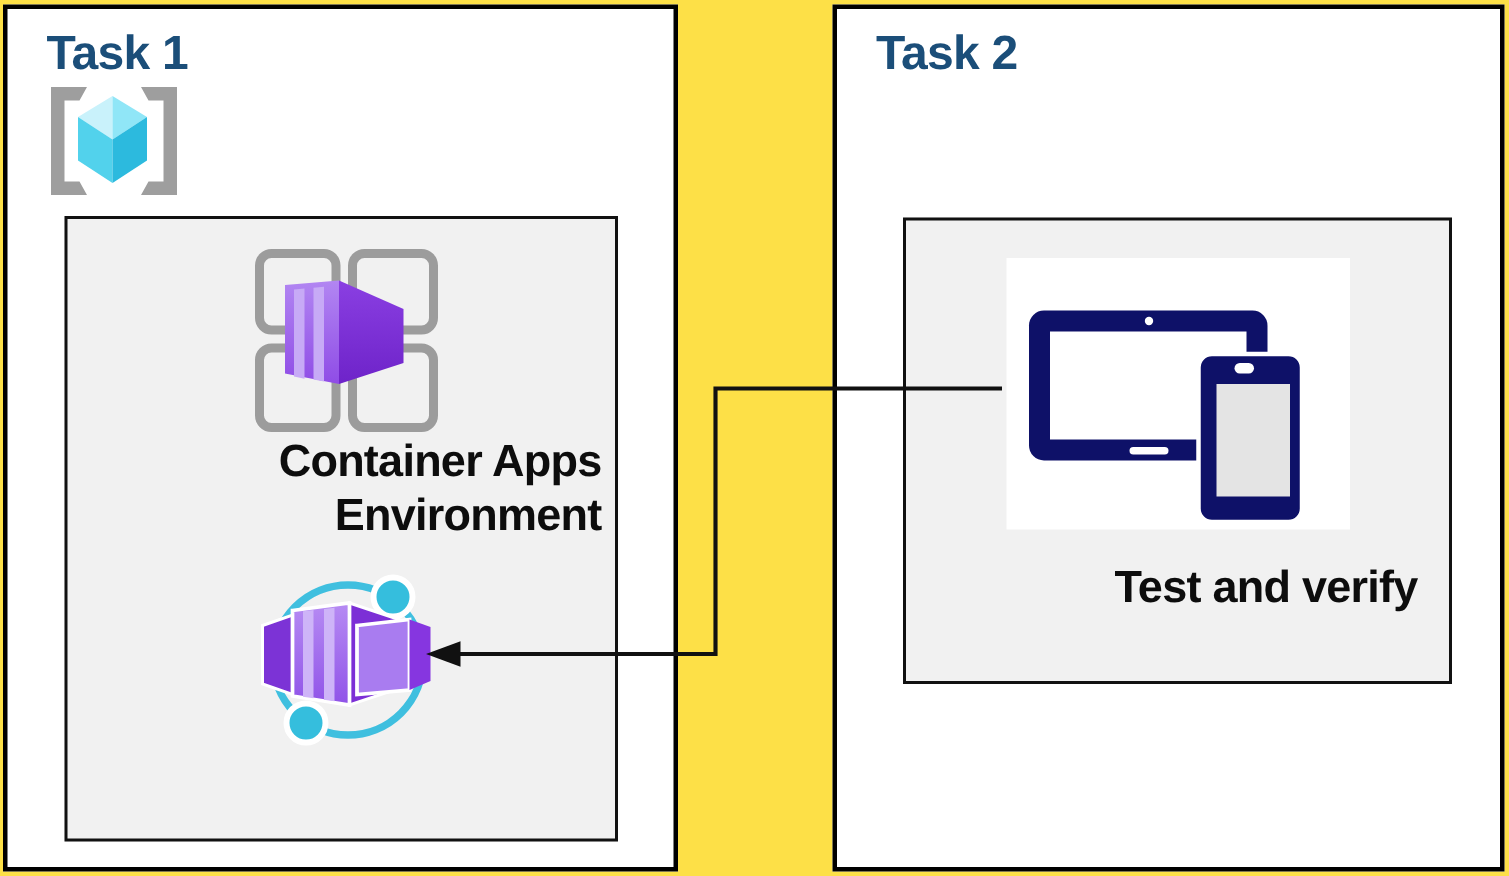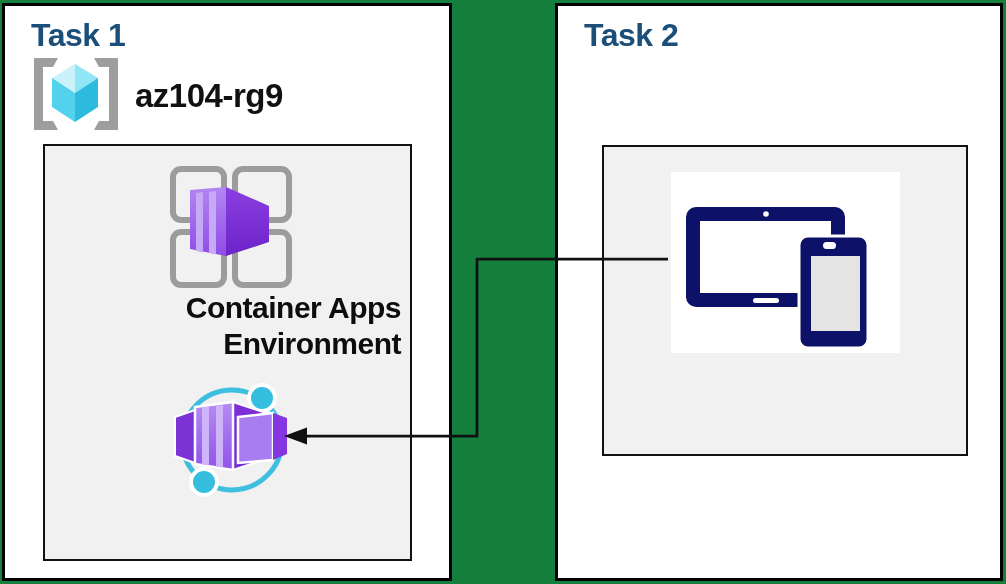--- a/index.html
+++ b/index.html
@@ -9,21 +9,21 @@
     --cyan: #3FBFDF;
     --gray_bracket: #9E9E9E;
     --grid_gray: #9C9C9C;
     --inner_box_bg: #F1F1F1;
     --box_border: #000000;
     --connector: #111111;
   }
   * { margin:0; padding:0; box-sizing:border-box; }
   body { background:#ffffff; font-family:"Liberation Sans", sans-serif; }
   .canvas {
-    position:relative; width:1006px; height:584px; background:#15803d; overflow:hidden;
+    position:relative; width:1006px; height:584px; background:#fde047; overflow:hidden;
   }
   .task-box {
     position:absolute; top:3px; height:578px; background:#ffffff;
     border:3px solid var(--box_border);
   }
   .task-box.t1 { left:2px;  width:450px; }
   .task-box.t2 { left:555px; width:448px; }
   .task-title {
     position:absolute; left:26px; top:11px;
     font-size:32px; font-weight:bold; color:var(--header_blue);
@@ -64,21 +64,20 @@
     <div class="task-title">Task 1</div>
 
     <svg class="rg-icon" width="86" height="78" viewBox="0 0 86 78">
       <path d="M24,1 L0,1 L0,73 L24,73 L19,64 L9,64 L9,10 L19,10 Z" fill="var(--gray_bracket)"></path>
       <path d="M60,1 L84,1 L84,73 L60,73 L65,64 L75,64 L75,10 L65,10 Z" fill="var(--gray_bracket)"></path>
       <polygon points="41,7 18,21 41,36" fill="#C9F2FB"></polygon>
       <polygon points="41,7 64,21 41,36" fill="#90E6F7"></polygon>
       <polygon points="18,21 41,36 41,65 18,50" fill="#52D2EC"></polygon>
       <polygon points="64,21 41,36 41,65 64,50" fill="#2CBADE"></polygon>
     </svg>
-    <div class="rg-label">az104-rg9</div>
 
     <div class="inner-box env"></div>
 
     <svg class="env-icon" width="126" height="126" viewBox="0 0 126 126">
       <defs>
         <linearGradient id="envFront" x1="0" y1="0" x2="0" y2="1">
           <stop offset="0" stop-color="#B286F2"></stop>
             <stop offset="1" stop-color="#8F4CE6"></stop>
         </linearGradient>
         <linearGradient id="envRight" x1="0" y1="0" x2="0" y2="1">
@@ -128,20 +127,21 @@
       <svg class="devices-icon" width="229" height="181" viewBox="0 0 229 181">
         <rect x="15" y="35" width="159" height="100" rx="10" fill="var(--navy)"></rect>
         <rect x="29" y="49" width="131" height="72" fill="#ffffff"></rect>
         <circle cx="95" cy="42" r="2.8" fill="#ffffff"></circle>
         <rect x="82" y="126" width="26" height="5" rx="2.5" fill="#ffffff"></rect>
         <rect x="128" y="64" width="69" height="112" rx="9" fill="var(--navy)" stroke="#ffffff" stroke-width="3"></rect>
         <rect x="152" y="70" width="13" height="7" rx="3.5" fill="#ffffff"></rect>
         <rect x="140" y="84" width="49" height="75" fill="#E4E4E4"></rect>
       </svg>
     </div>
+    <div class="diagram-label test-label">Test and verify</div>
   </div>
 
   <svg class="connector-layer" width="1006" height="584" viewBox="0 0 1006 584">
     <path d="M668,259 L477,259 L477,436 L306,436" fill="none" stroke="var(--connector)" stroke-width="2.75"></path>
     <polygon points="307,427.5 307,444.5 284,436" fill="var(--connector)"></polygon>
   </svg>
 
 </div>
 
 </body></html>

